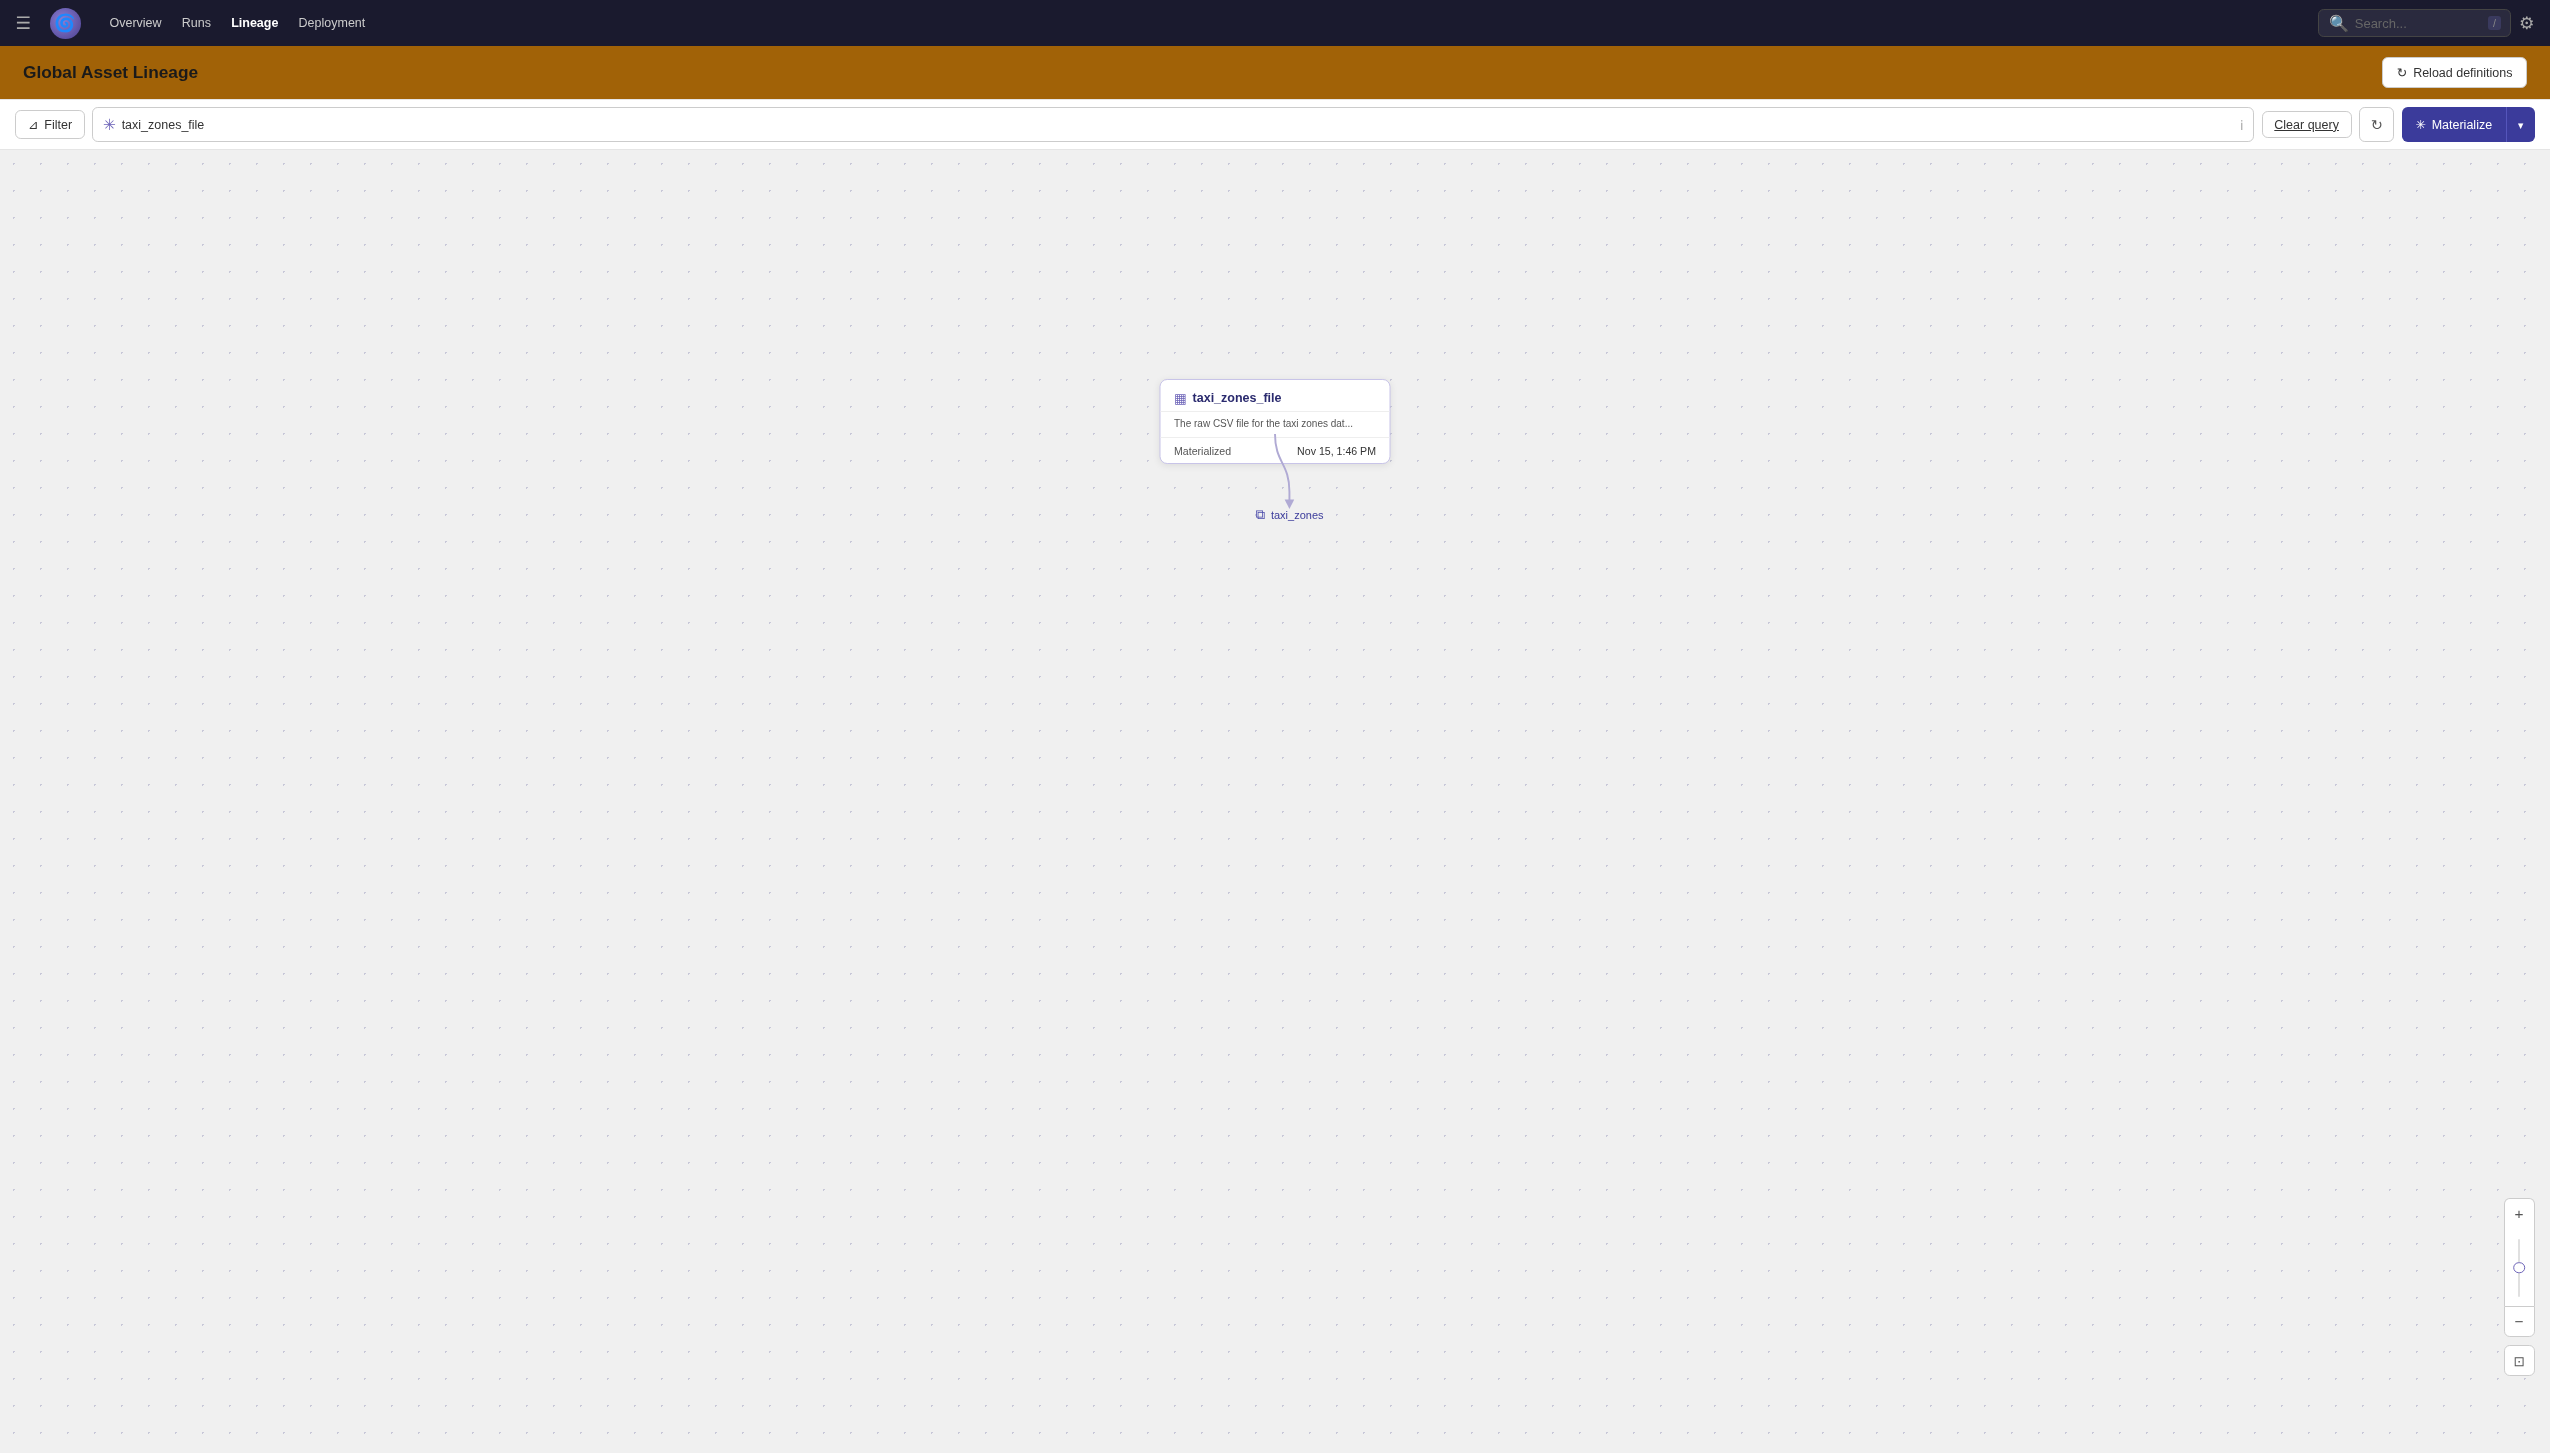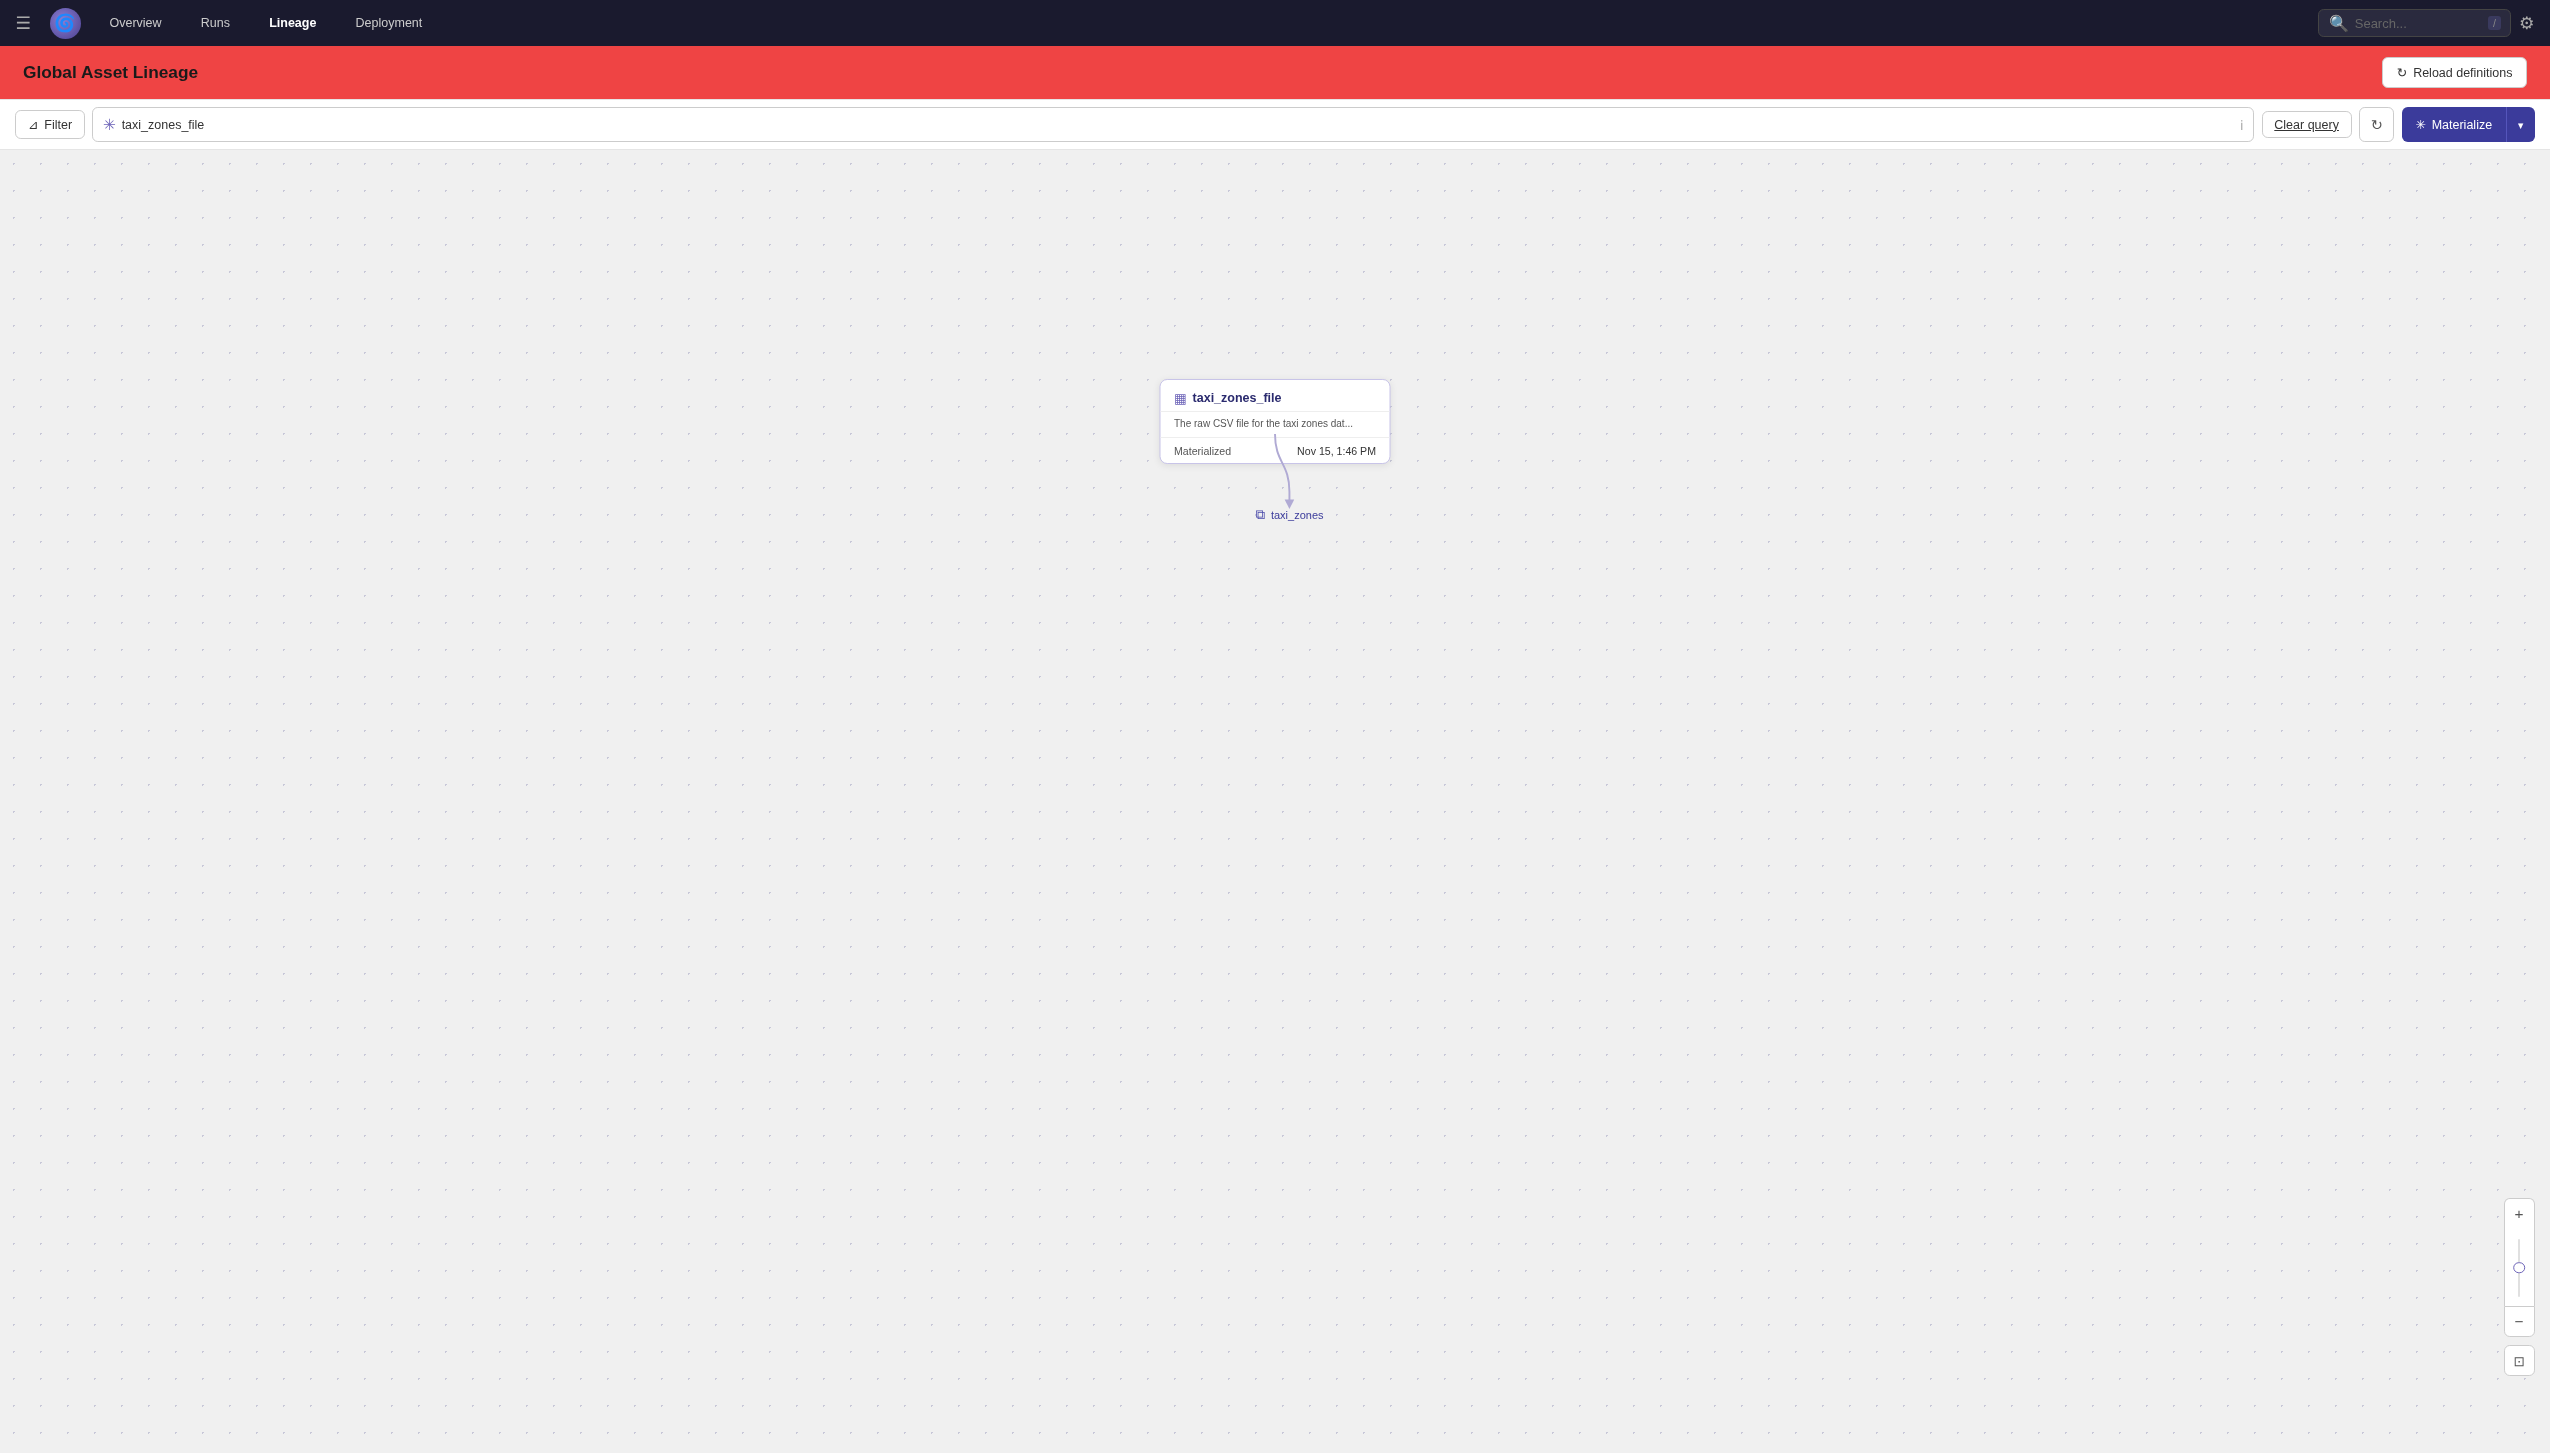--- a/index.html
+++ b/index.html
@@ -26,21 +26,21 @@
     .nav-logo {
       width: 31px; height: 31px;
       border-radius: 50%;
       background: radial-gradient(circle at 40% 40%, #8b7fd4, #4a3f8f);
       display: flex; align-items: center; justify-content: center;
       font-size: 17.3px;
     }
     .nav-links {
       display: flex;
       align-items: flex-end;
-      gap: 20px;
+      gap: 1px;
       flex: 1;
     }
     .nav-link {
       color: #ccc;
       font-size: 12.5px;
       padding: 5.8px 9.6px;
       border-radius: 3.9px;
       cursor: pointer;
       text-decoration: none;
     }
@@ -80,21 +80,21 @@
     .settings-icon {
       color: #aaa;
       font-size: 17.3px;
       cursor: pointer;
       display: flex; align-items: center;
     }
 
     
     .page-header {
       margin-top: 46px;
-      background: #ef4444;
+      background: #a16207;
       border-bottom: 1px solid #e5e5e5;
       height: 54px;
       display: flex;
       align-items: center;
       justify-content: space-between;
       padding: 14px 23px;
     }
     .page-title {
       font-size: 17.3px;
       font-weight: 600;

